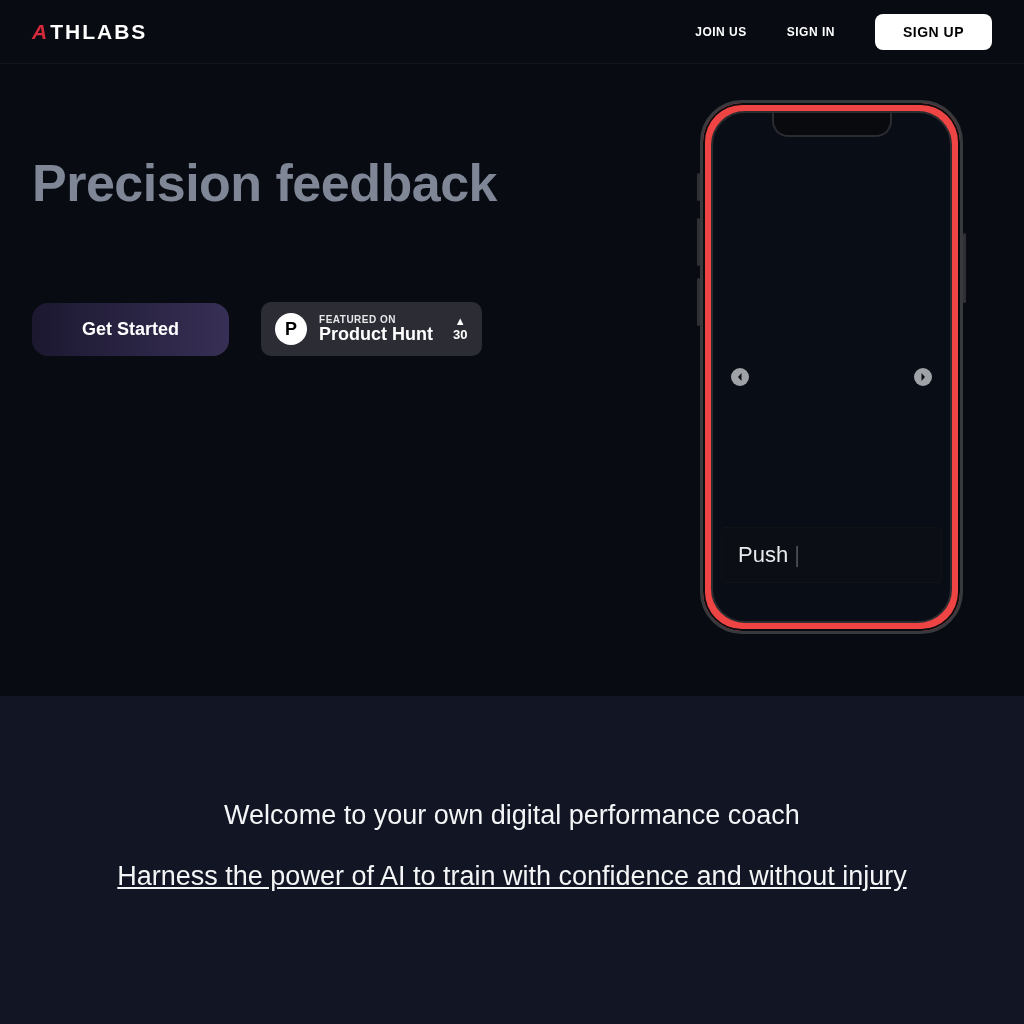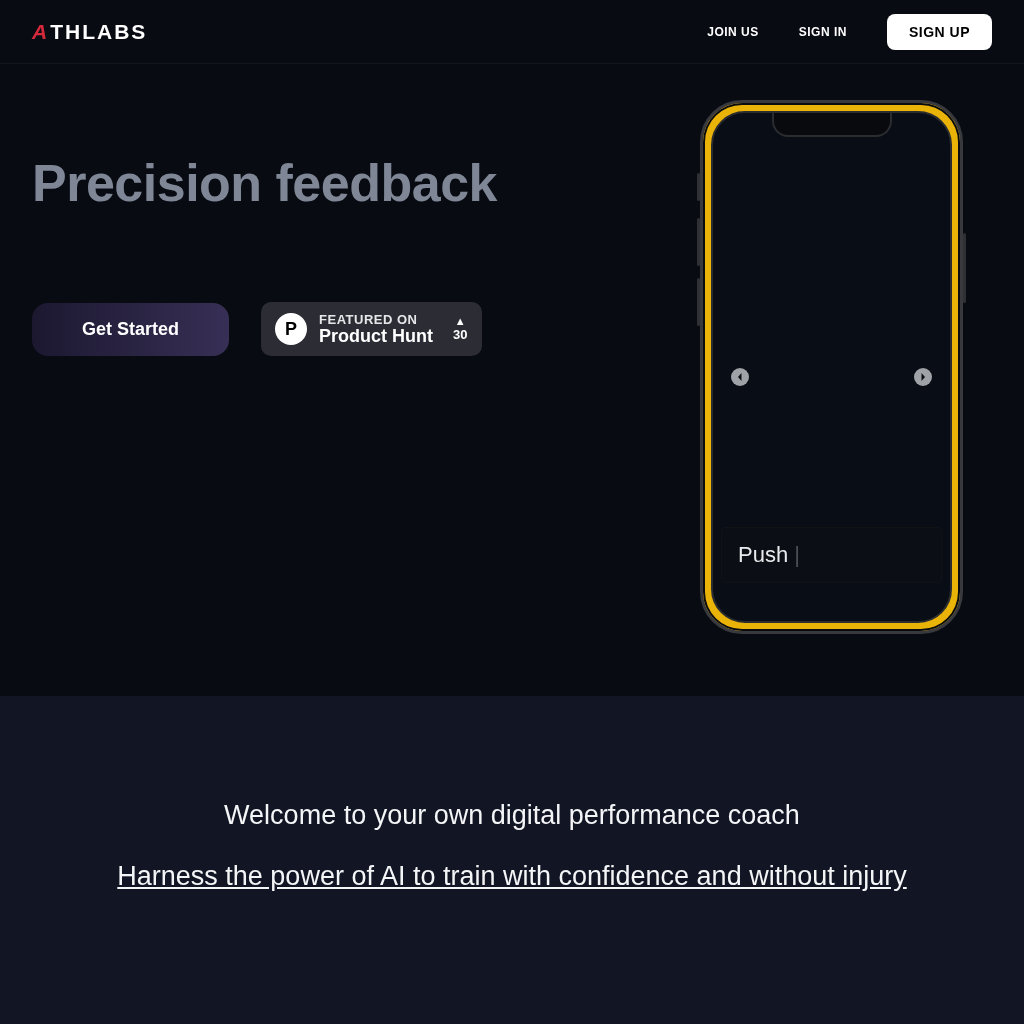--- a/index.html
+++ b/index.html
@@ -39,21 +39,21 @@
     font-weight:700;
     font-size:12px;
     letter-spacing:0.5px;
     text-decoration:none;
     cursor:pointer;
   }
   .signup-btn {
     background:#fff;
     color:#000;
     border-radius:8px;
-    padding:10px 22px;
+    padding:10px 28px;
     font-weight:700;
     font-size:14px;
     letter-spacing:0.5px;
     cursor:pointer;
   }
 
   
   .hero {
     display:flex;
     padding:48px 0 12px 32px;
@@ -103,21 +103,21 @@
     padding:8px 14px;
     gap:12px;
     cursor:pointer;
   }
   .ph-circle {
     width:32px; height:32px; border-radius:50%;
     background:#fff; color:#000;
     display:flex; align-items:center; justify-content:center;
     font-weight:800; font-size:18px;
   }
-  .ph-text .t1 { font-size:13px; font-weight:700; letter-spacing:0.5px; color:#e7e7ea; }
+  .ph-text .t1 { font-size:10px; font-weight:700; letter-spacing:0.5px; color:#e7e7ea; }
   .ph-text .t2 { font-size:18px; font-weight:700; color:#fff; line-height:1.05;}
   .ph-vote {
     margin-left:8px;
     display:flex; flex-direction:column; align-items:center;
     color:#fff;
   }
   .ph-vote .tri { font-size:11px; line-height:1; }
   .ph-vote .num { font-size:13px; font-weight:700; }
 
   
@@ -126,21 +126,21 @@
     position:relative;
   }
   .phone {
     position:absolute;
     left:98px;
     top:-12px;
     width:263px;
     height:534px;
     border:3px solid #37393d;
     border-radius:42px;
-    background:#eab308;
+    background:#ef4444;
     box-shadow:0 0 0 2px #0b0c0f inset;
     padding:8px;
   }
   .phone-inner {
     width:100%; height:100%;
     border:2px solid #2b2c2f;
     border-radius:34px;
     background:#090d16;
     position:relative;
     overflow:hidden;

